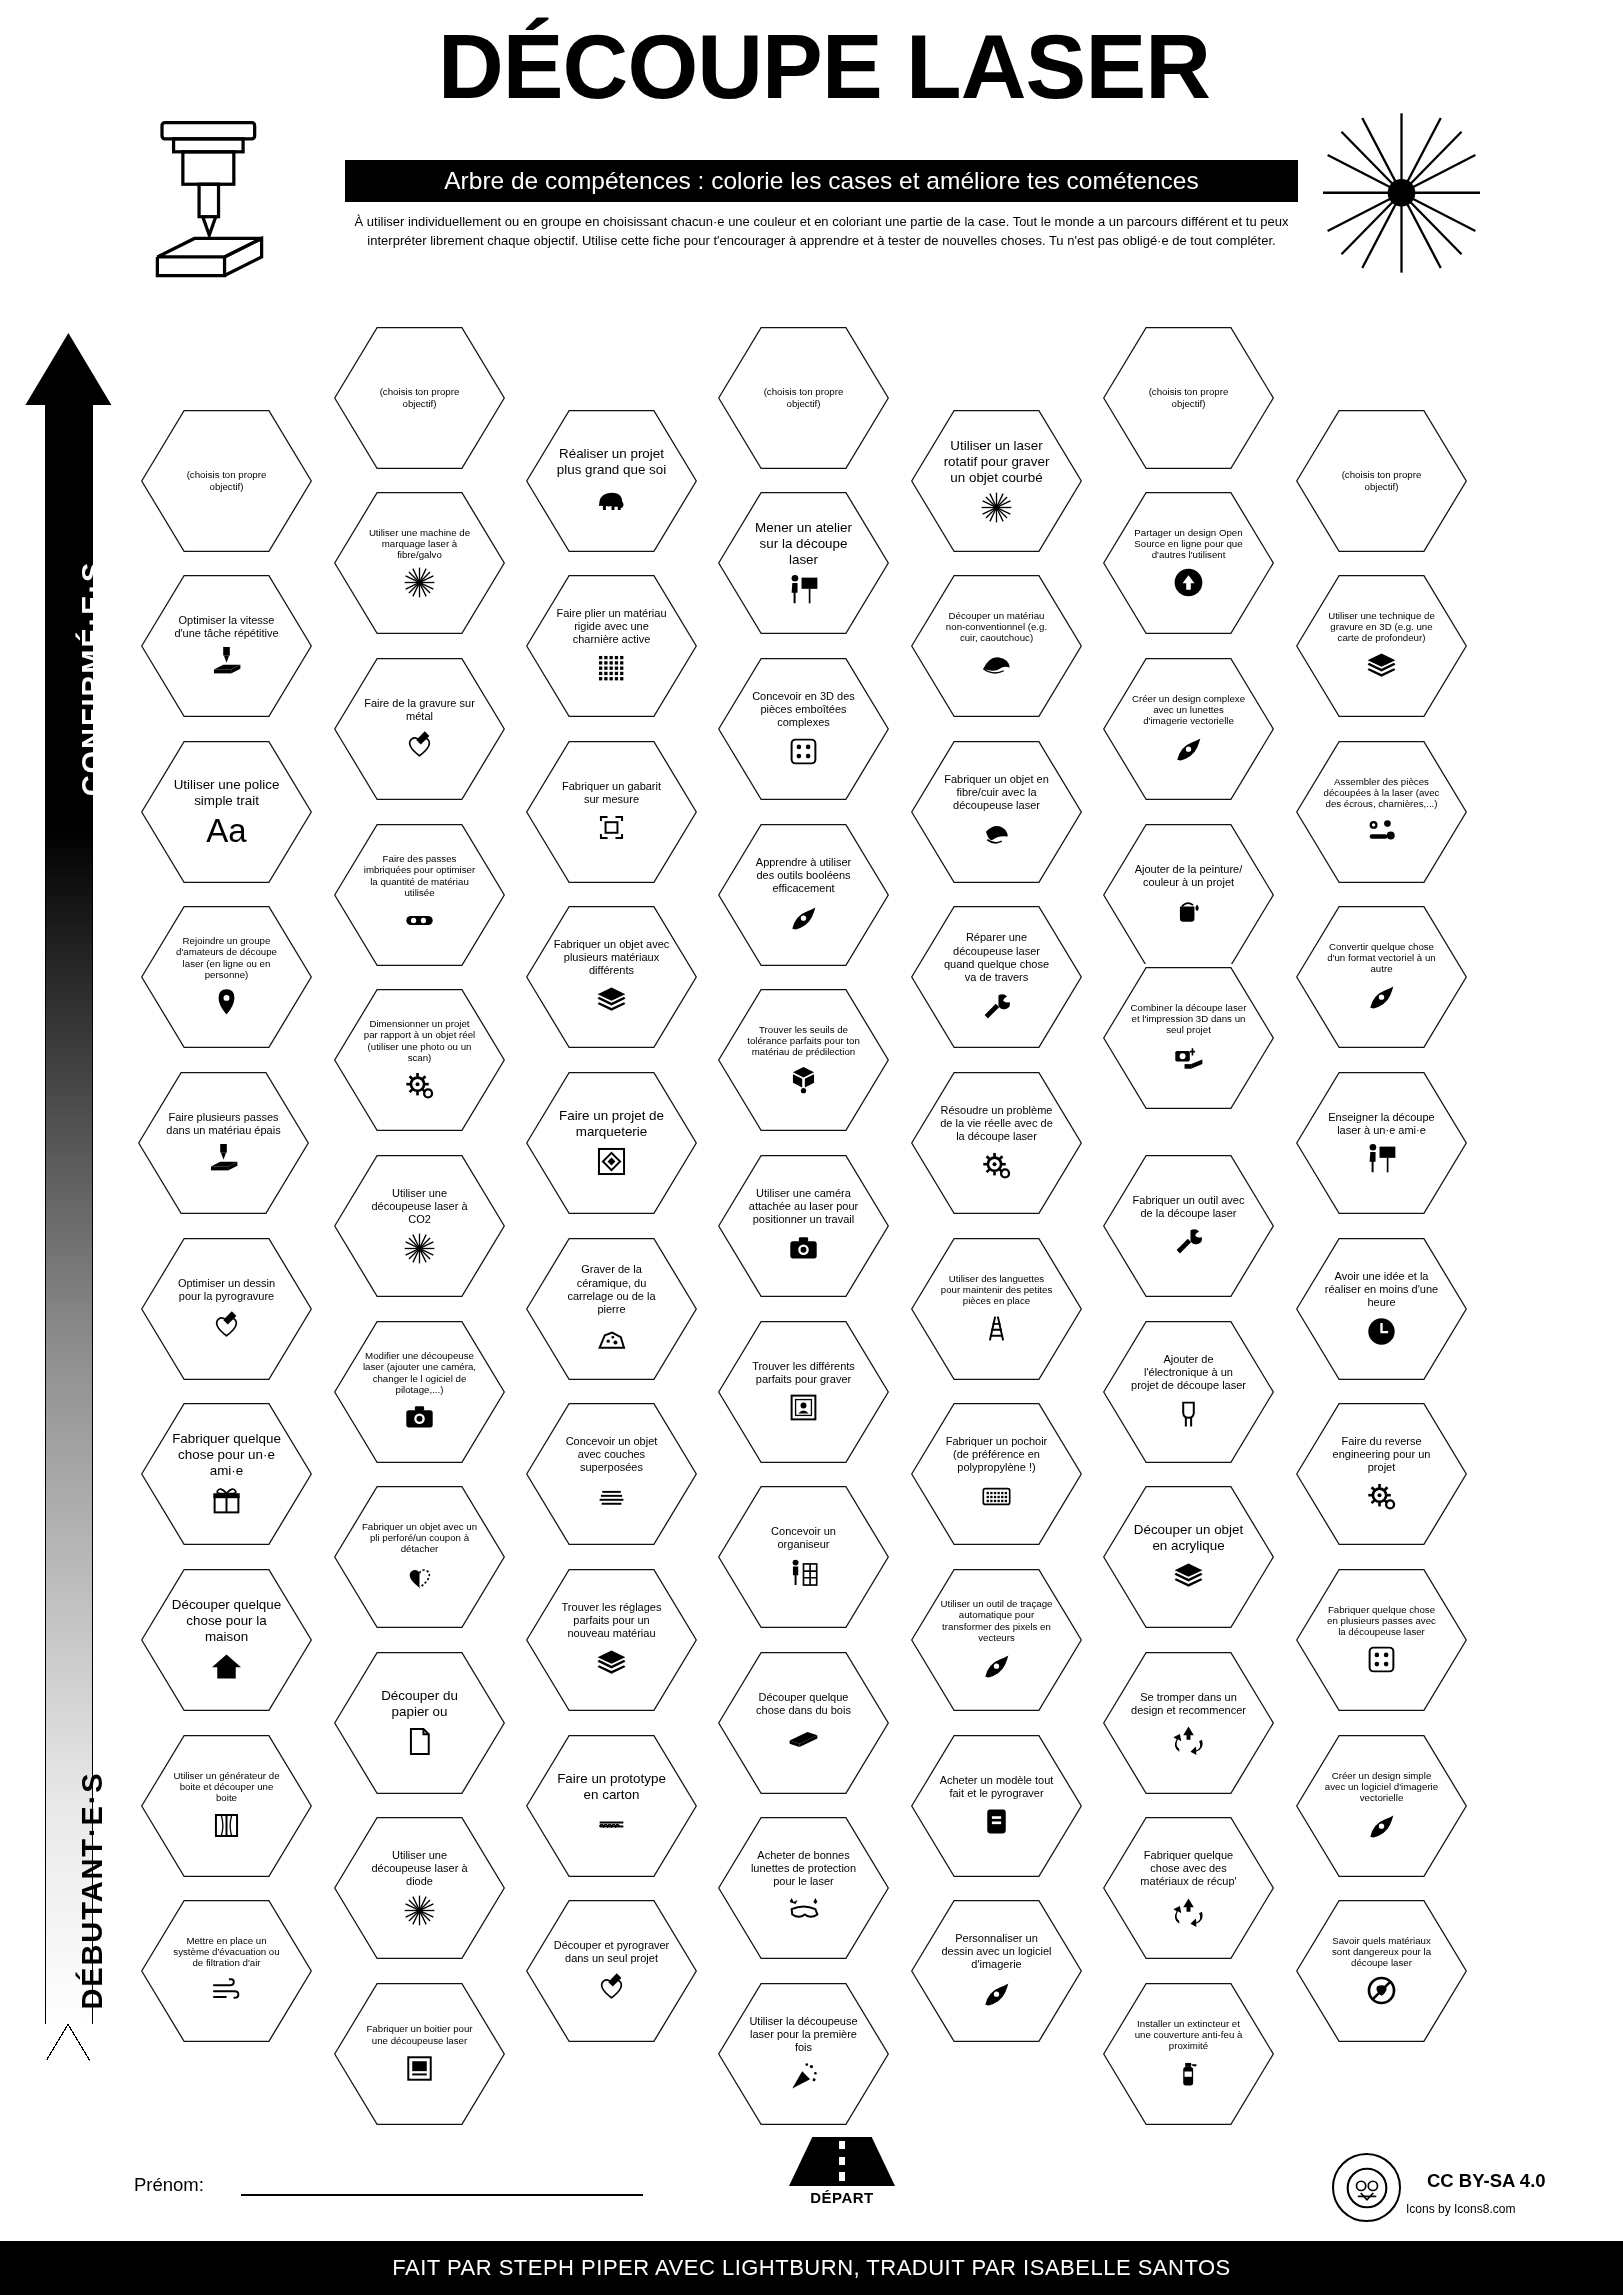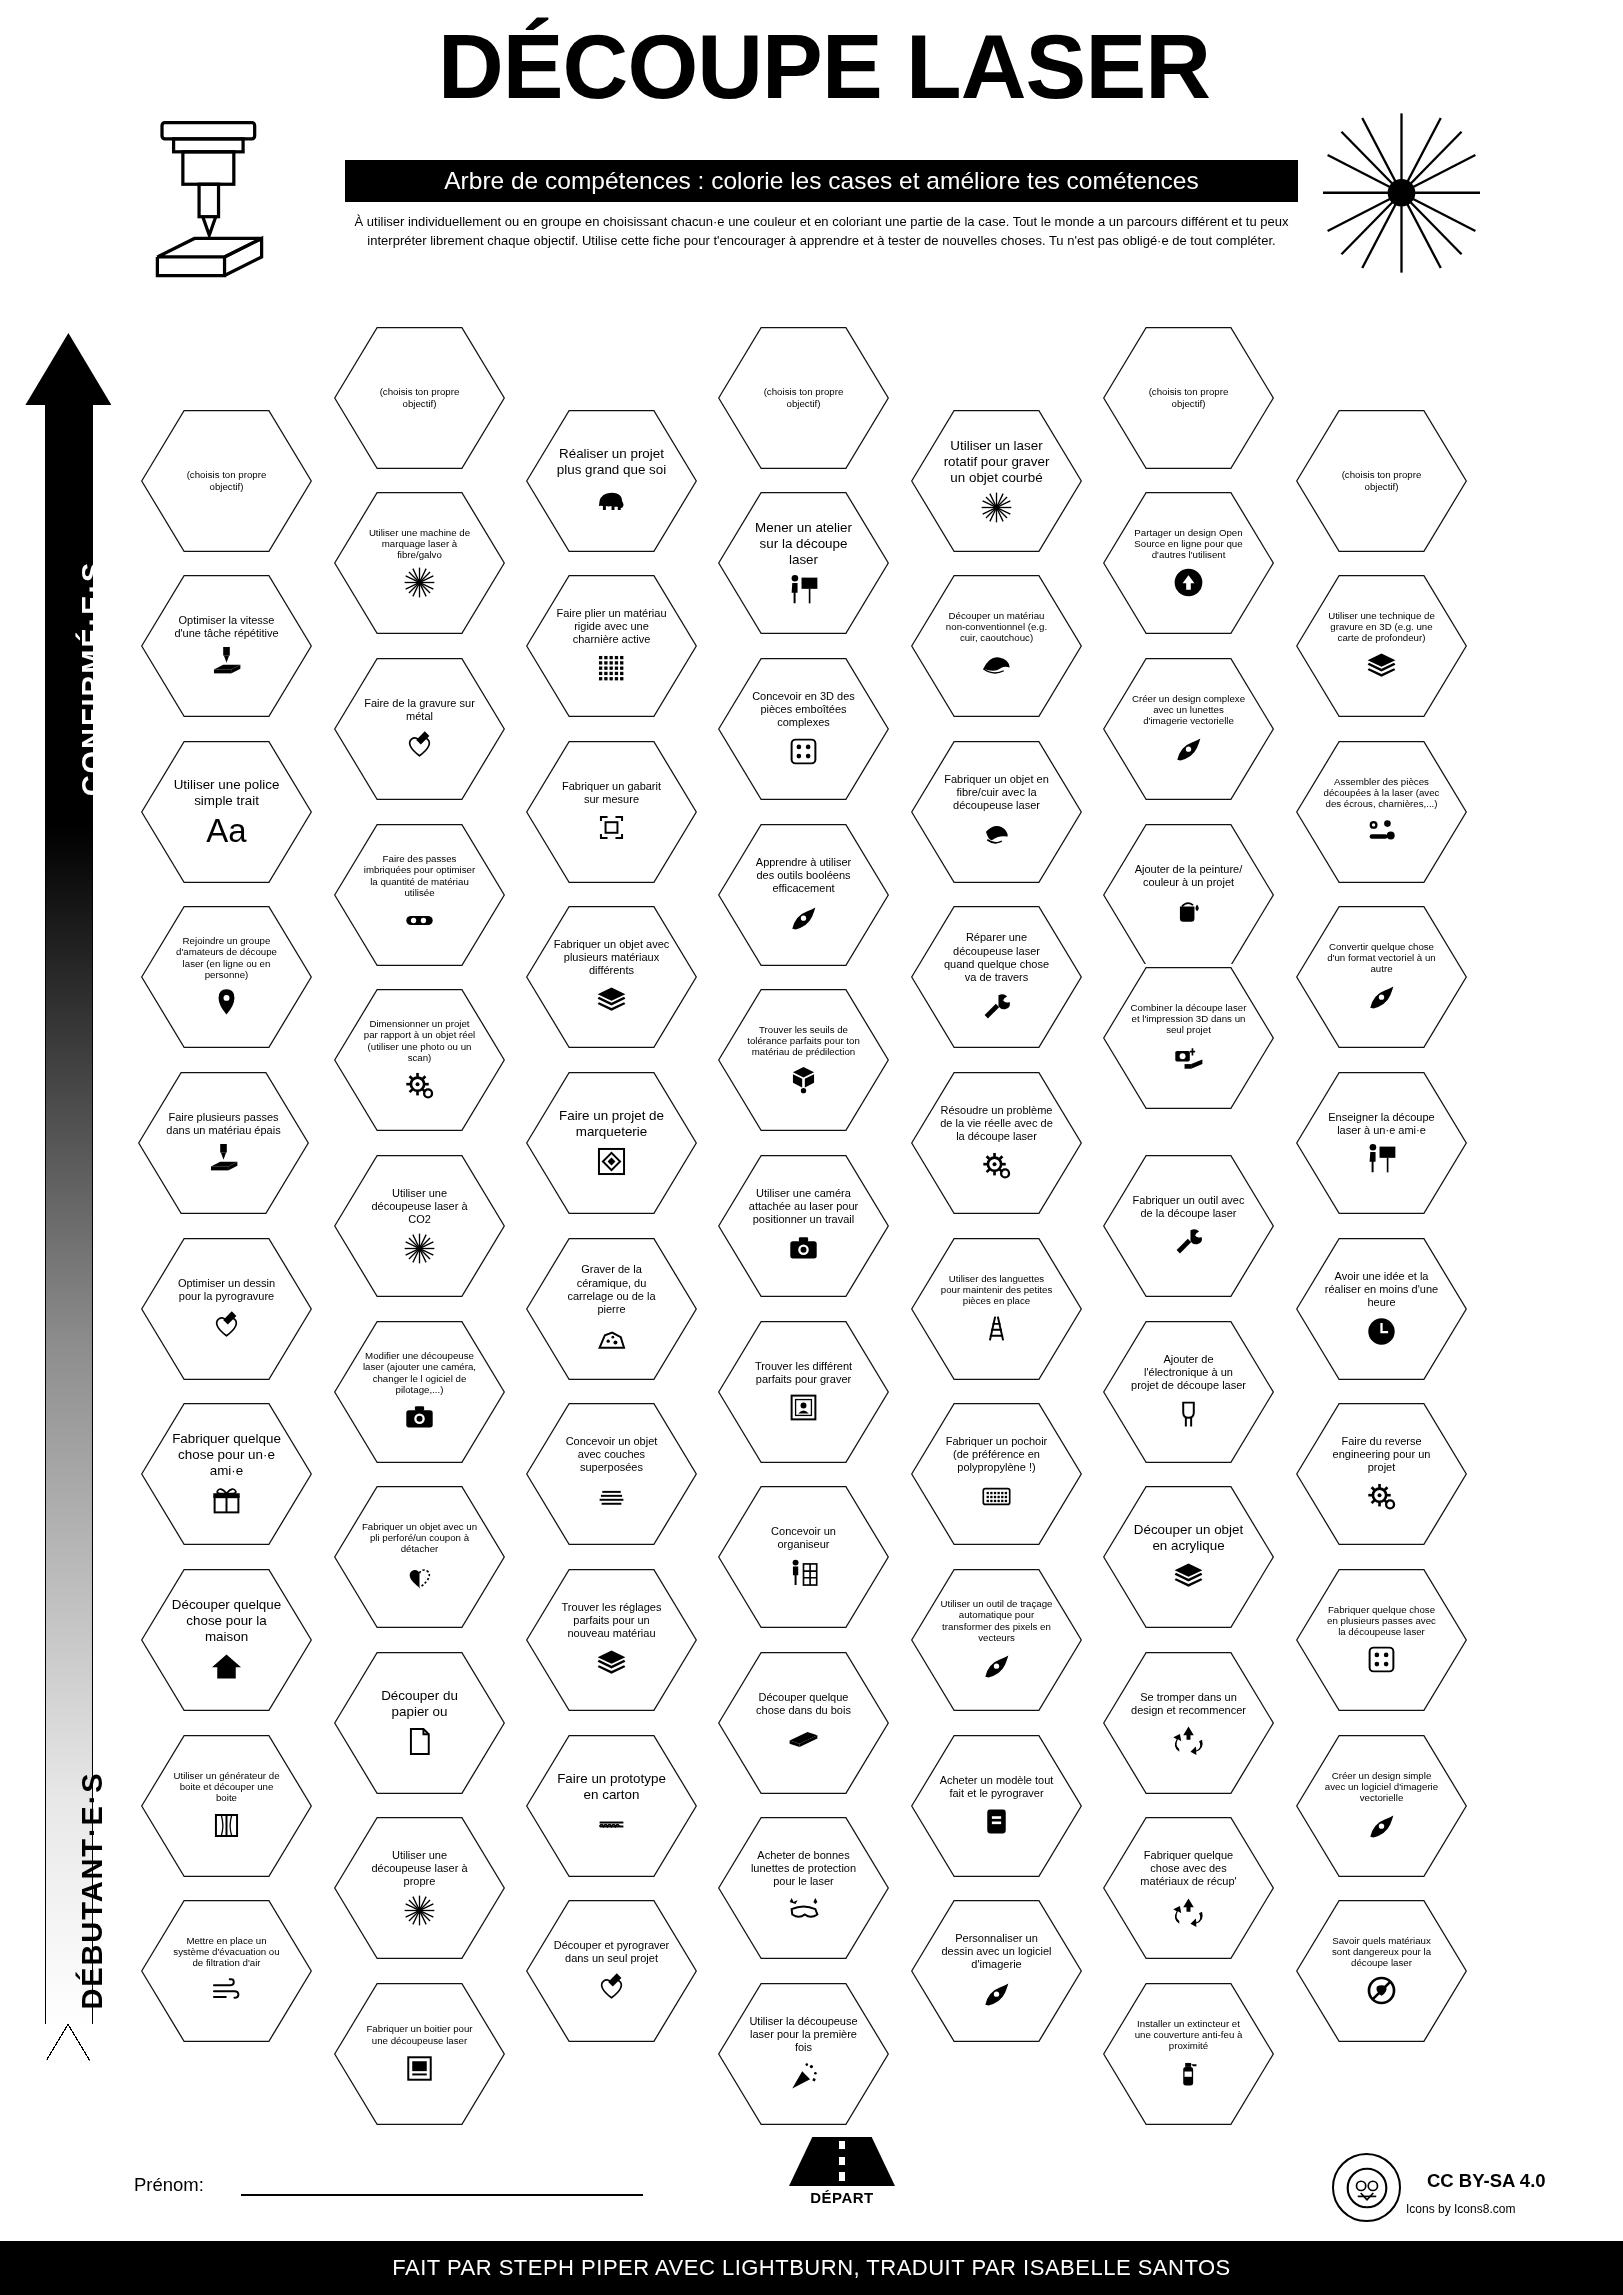--- a/index.html
+++ b/index.html
@@ -804,21 +804,21 @@
             <circle cx="50" cy="54" r="16" fill="#fff"></circle>
             <circle cx="50" cy="54" r="9" fill="#000"></circle>
           </svg>
         </div>
       </div>
     </div>
     <div class="hex " style="left: 718px; top: 1318px;">
       <div class="hexbg"></div>
       <div class="hexin"></div>
       <div class="content">
-        <div class="txt">Trouver les différent parfaits pour graver</div>
+        <div class="txt">Trouver les différents parfaits pour graver</div>
         <div class="ico">
           <svg viewBox="0 0 100 100" width="33" height="33">
             <rect x="14" y="14" width="72" height="72" fill="none" stroke="#000" stroke-width="6"></rect>
             <rect x="26" y="26" width="48" height="48" fill="none" stroke="#000" stroke-width="4"></rect>
             <circle cx="50" cy="44" r="9" fill="#000"></circle>
             <path d="M34 68 q16 -18 32 0z" fill="#000"></path>
           </svg>
         </div>
       </div>
     </div>
@@ -1119,21 +1119,21 @@
             <path d="M16 84 q10 -40 44 -52 q16 -6 26 -12 q-4 14 -10 28 q-14 30 -50 38z" fill="#000"></path>
             <circle cx="50" cy="52" r="8" fill="#fff"></circle>
           </svg>
         </div>
       </div>
     </div>
     <div class="hex " style="left: 334px; top: 1814px;">
       <div class="hexbg"></div>
       <div class="hexin"></div>
       <div class="content">
-        <div class="txt">Utiliser une découpeuse laser à propre</div>
+        <div class="txt">Utiliser une découpeuse laser à diode</div>
         <div class="ico">
           <svg viewBox="0 0 100 100" width="33" height="33">
             <g stroke="#000" stroke-width="4">
               <line x1="50" y1="5" x2="50" y2="95"></line>
               <line x1="5" y1="50" x2="95" y2="50"></line>
               <line x1="18" y1="18" x2="82" y2="82"></line>
               <line x1="82" y1="18" x2="18" y2="82"></line>
               <line x1="30" y1="8" x2="70" y2="92"></line>
               <line x1="70" y1="8" x2="30" y2="92"></line>
               <line x1="8" y1="30" x2="92" y2="70"></line>

